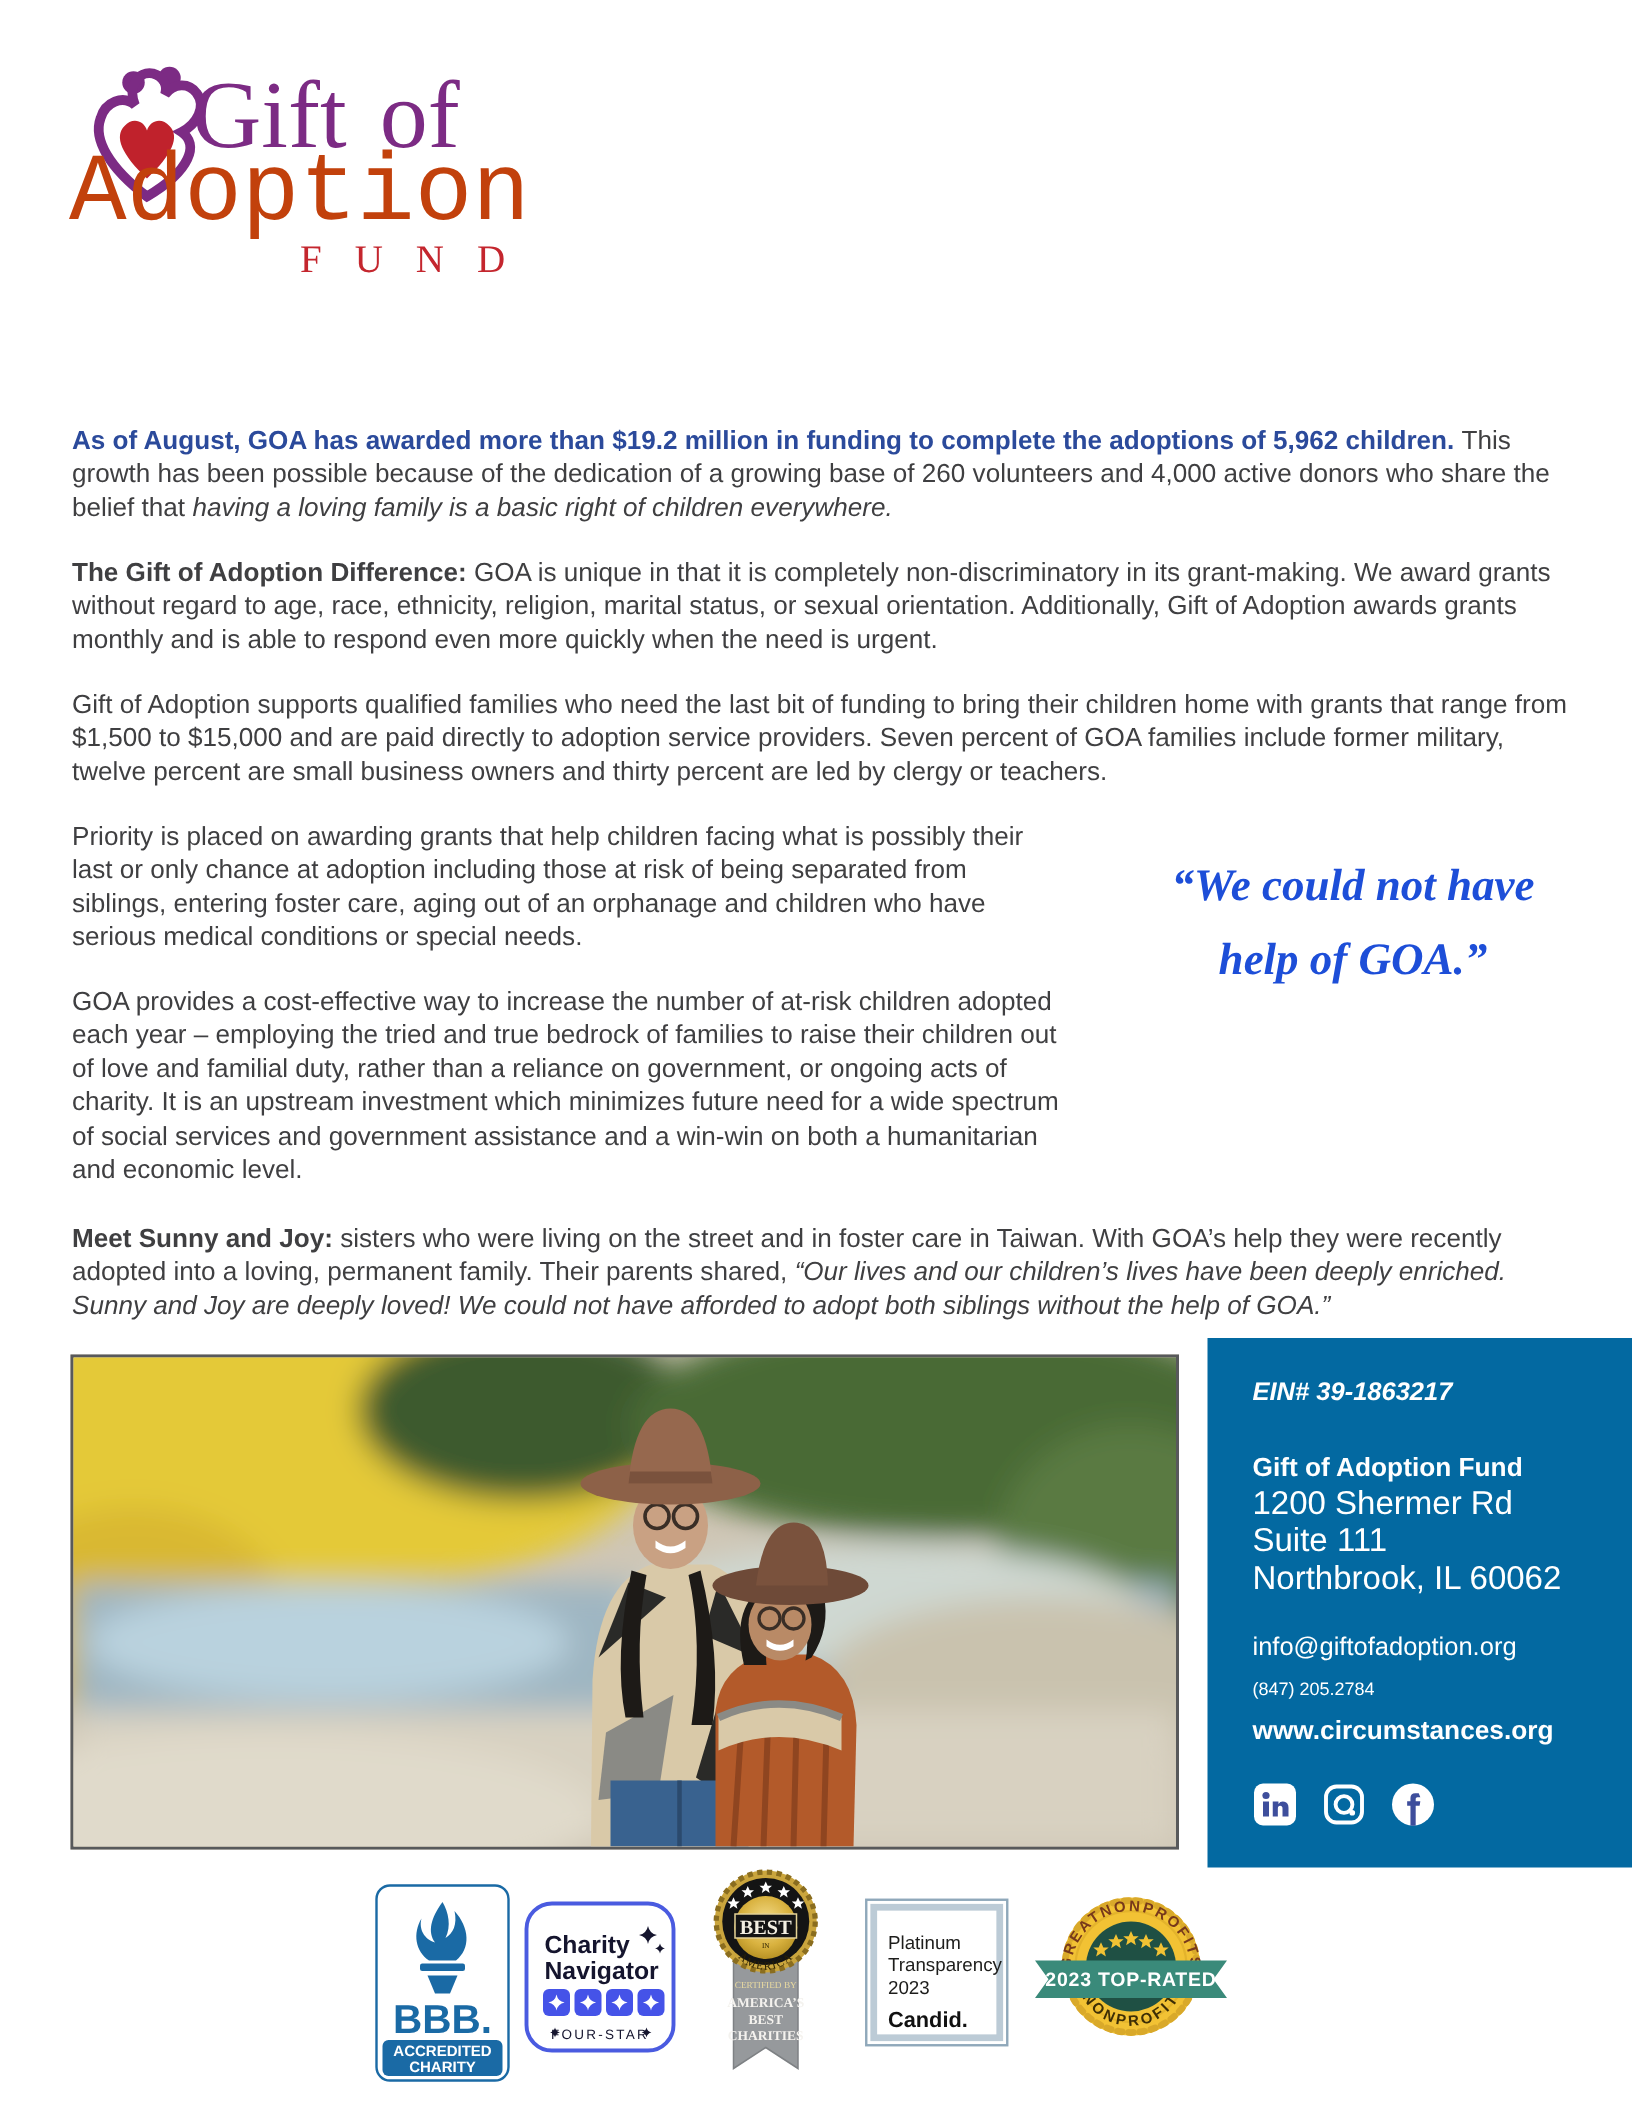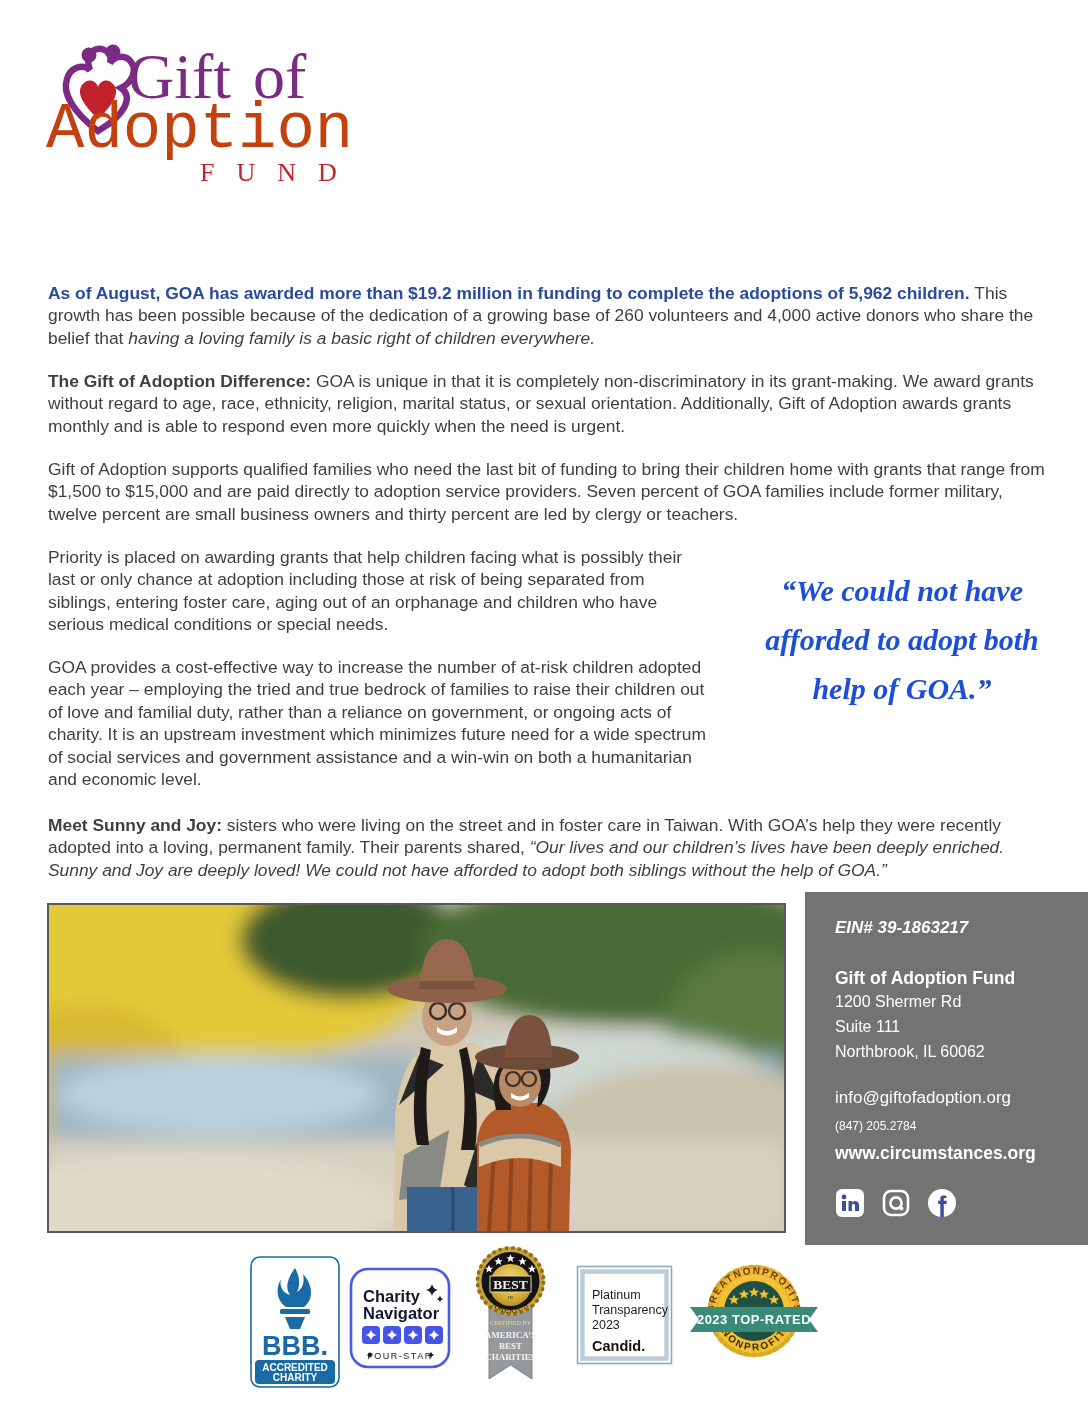--- a/index.html
+++ b/index.html
@@ -24,24 +24,24 @@
   #p5{top:546px;width:640px;} #p6{top:656px;width:672px;} #p7{top:814px;}
   
   .quote{position:absolute;left:752px;top:566px;width:300px;text-align:center;
          font-family:"Liberation Serif",serif;font-style:italic;font-weight:bold;
          font-size:30px;line-height:49px;color:#1d4ed8;}
   
   .photo{position:absolute;left:47px;top:903px;width:735px;height:326px;
          border:2px solid #58595b;background:#cfc6b5;}
   
   .infobox{position:absolute;left:805px;top:892px;width:283px;height:353px;
-           background:#737373;color:#fff;box-sizing:border-box;padding:26px 0 0 30px;}
+           background:#0369a1;color:#fff;box-sizing:border-box;padding:26px 0 0 30px;}
   .infobox .ein{font-style:italic;font-weight:bold;font-size:17px;}
   .infobox .org{margin-top:30px;font-weight:bold;font-size:17.5px;}
-  .infobox .addr{font-size:16px;line-height:25px;}
+  .infobox .addr{font-size:22px;line-height:25px;}
   .infobox .email{margin-top:24px;font-size:17px;}
   .infobox .phone{margin-top:11px;font-size:12px;}
   .infobox .web{margin-top:10px;font-weight:bold;font-size:17.5px;}
   .social{margin-top:24px;display:flex;gap:16px;align-items:center;}
   
   .badge{position:absolute;}
   #bbb{left:250px;top:1256px;} #cn{left:348px;top:1266px;} #best{left:463px;top:1245px;}
   #candid{left:576px;top:1265px;} #gnp{left:688px;top:1258px;}
 </style>
 </head>
@@ -69,21 +69,20 @@
   <p class="para" id="p4"><span>Gift of Adoption supports qualified families who need the last bit of funding to bring their children home with grants that range from $1,500 to $15,000 and are paid directly to adoption service providers. Seven percent of GOA families include former military, twelve percent are small business owners and thirty percent are led by clergy or teachers.</span></p>
 
   <p class="para" id="p5"><span>Priority is placed on awarding grants that help children facing what is possibly their last or only chance at adoption including those at risk of being separated from siblings, entering foster care, aging out of an orphanage and children who have serious medical conditions or special needs.</span></p>
 
   <p class="para" id="p6"><span>GOA provides a cost-effective way to increase the number of at-risk children adopted each year – employing the tried and true bedrock of families to raise their children out of love and familial duty, rather than a reliance on government, or ongoing acts of charity. It is an upstream investment which minimizes future need for a wide spectrum of social services and government assistance and a win-win on both a humanitarian and economic level.</span></p>
 
   <p class="para" id="p7"><span class="lead">Meet Sunny and Joy: </span><span>sisters who were living on the street and in foster care in Taiwan. With GOA’s help they were recently adopted into a loving, permanent family. Their parents shared, </span><span class="it">“Our lives and our children’s lives have been deeply enriched. Sunny and Joy are deeply loved! We could not have afforded to adopt both siblings without the help of GOA.”</span></p>
 
   <div class="quote">
     <div>“We could not have</div>
-    <div>afforded to adopt both</div>
     <div>help of GOA.”</div>
   </div>
 
   <div class="photo">
     <svg width="735" height="326" viewBox="0 0 735 326">
       <defs>
         <filter id="bokeh" x="-20%" y="-20%" width="140%" height="140%">
             <feGaussianBlur stdDeviation="10"></feGaussianBlur>
           </filter>
       </defs>

